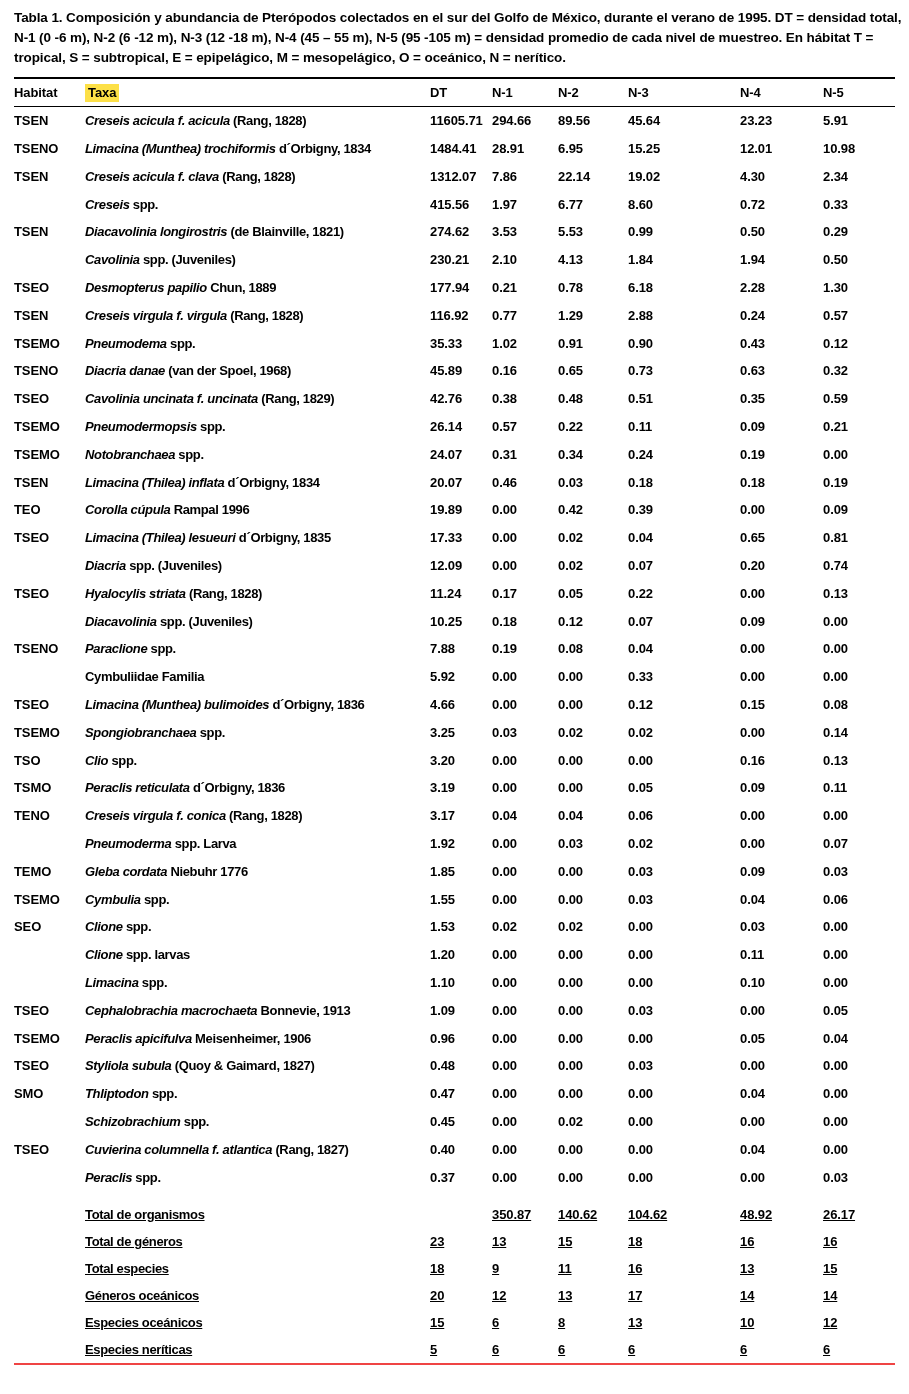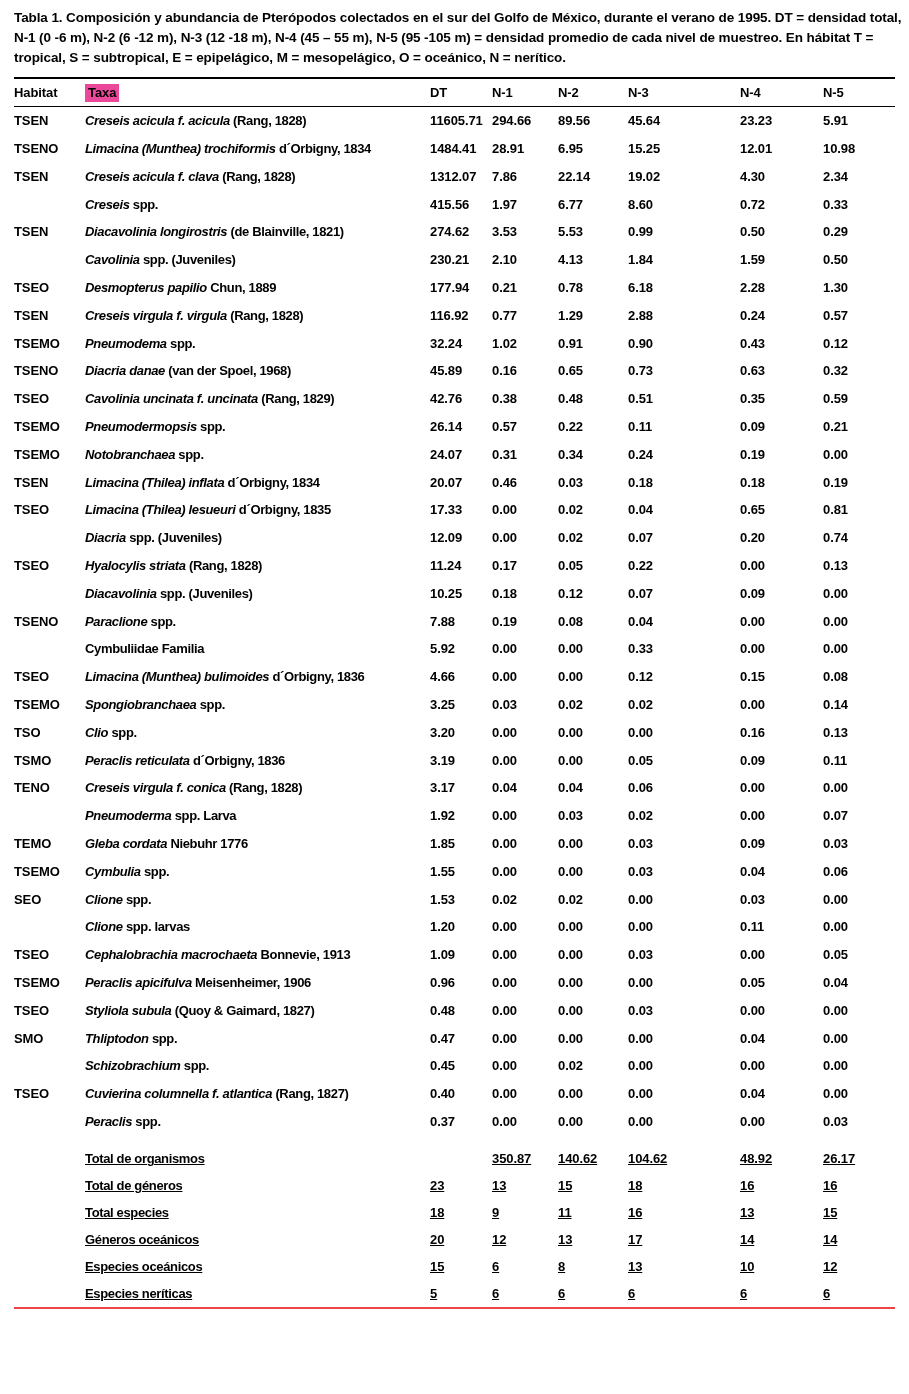--- a/index.html
+++ b/index.html
@@ -68,21 +68,21 @@
         <col class="c-dt">
       <col class="c-n1">
         <col class="c-n2">
         <col class="c-n3">
         <col class="c-n4">
         <col class="c-n5">
     </colgroup>
     <thead>
       <tr>
         <th>Habitat</th>
-        <th><span class="hl" style="background-color: #ec4899;">Taxa</span></th>
+        <th><span class="hl" style="background-color: #fde047;">Taxa</span></th>
         <th>DT</th>
         <th>N-1</th>
         <th>N-2</th>
         <th>N-3</th>
         <th>N-4</th>
         <th>N-5</th>
       </tr>
     </thead>
     <tbody id="species-rows">
         <tr>
@@ -135,21 +135,21 @@
           <td class="num">0.50</td>
           <td class="num">0.29</td>
         </tr>
         <tr>
           <td class="habitat"></td>
           <td class="taxa"><span class="sci">Cavolinia</span> spp. (Juveniles)</td>
           <td class="num">230.21</td>
           <td class="num">2.10</td>
           <td class="num">4.13</td>
           <td class="num">1.84</td>
-          <td class="num">1.59</td>
+          <td class="num">1.94</td>
           <td class="num">0.50</td>
         </tr>
         <tr>
           <td class="habitat">TSEO</td>
           <td class="taxa"><span class="sci">Desmopterus papilio</span> Chun, 1889</td>
           <td class="num">177.94</td>
           <td class="num">0.21</td>
           <td class="num">0.78</td>
           <td class="num">6.18</td>
           <td class="num">2.28</td>
@@ -161,21 +161,21 @@
           <td class="num">116.92</td>
           <td class="num">0.77</td>
           <td class="num">1.29</td>
           <td class="num">2.88</td>
           <td class="num">0.24</td>
           <td class="num">0.57</td>
         </tr>
         <tr>
           <td class="habitat">TSEMO</td>
           <td class="taxa"><span class="sci">Pneumodema</span> spp.</td>
-          <td class="num">32.24</td>
+          <td class="num">35.33</td>
           <td class="num">1.02</td>
           <td class="num">0.91</td>
           <td class="num">0.90</td>
           <td class="num">0.43</td>
           <td class="num">0.12</td>
         </tr>
         <tr>
           <td class="habitat">TSENO</td>
           <td class="taxa"><span class="sci">Diacria danae</span> (van der Spoel, 1968)</td>
           <td class="num">45.89</td>
@@ -219,20 +219,30 @@
           <td class="habitat">TSEN</td>
           <td class="taxa"><span class="sci">Limacina (Thilea) inflata</span> d´Orbigny, 1834</td>
           <td class="num">20.07</td>
           <td class="num">0.46</td>
           <td class="num">0.03</td>
           <td class="num">0.18</td>
           <td class="num">0.18</td>
           <td class="num">0.19</td>
         </tr>
         <tr>
+          <td class="habitat">TEO</td>
+          <td class="taxa"><span class="sci">Corolla cúpula</span> Rampal 1996</td>
+          <td class="num">19.89</td>
+          <td class="num">0.00</td>
+          <td class="num">0.42</td>
+          <td class="num">0.39</td>
+          <td class="num">0.00</td>
+          <td class="num">0.09</td>
+        </tr>
+        <tr>
           <td class="habitat">TSEO</td>
           <td class="taxa"><span class="sci">Limacina (Thilea) lesueuri</span> d´Orbigny, 1835</td>
           <td class="num">17.33</td>
           <td class="num">0.00</td>
           <td class="num">0.02</td>
           <td class="num">0.04</td>
           <td class="num">0.65</td>
           <td class="num">0.81</td>
         </tr>
         <tr>
@@ -376,20 +386,30 @@
           <td class="num">0.00</td>
         </tr>
         <tr>
           <td class="habitat"></td>
           <td class="taxa"><span class="sci">Clione</span> spp. larvas</td>
           <td class="num">1.20</td>
           <td class="num">0.00</td>
           <td class="num">0.00</td>
           <td class="num">0.00</td>
           <td class="num">0.11</td>
+          <td class="num">0.00</td>
+        </tr>
+        <tr>
+          <td class="habitat"></td>
+          <td class="taxa"><span class="sci">Limacina</span> spp.</td>
+          <td class="num">1.10</td>
+          <td class="num">0.00</td>
+          <td class="num">0.00</td>
+          <td class="num">0.00</td>
+          <td class="num">0.10</td>
           <td class="num">0.00</td>
         </tr>
         <tr>
           <td class="habitat">TSEO</td>
           <td class="taxa"><span class="sci">Cephalobrachia macrochaeta</span> Bonnevie, 1913</td>
           <td class="num">1.09</td>
           <td class="num">0.00</td>
           <td class="num">0.00</td>
           <td class="num">0.03</td>
           <td class="num">0.00</td>

